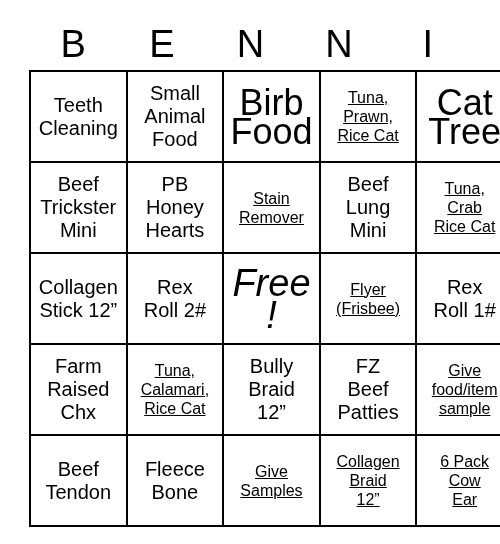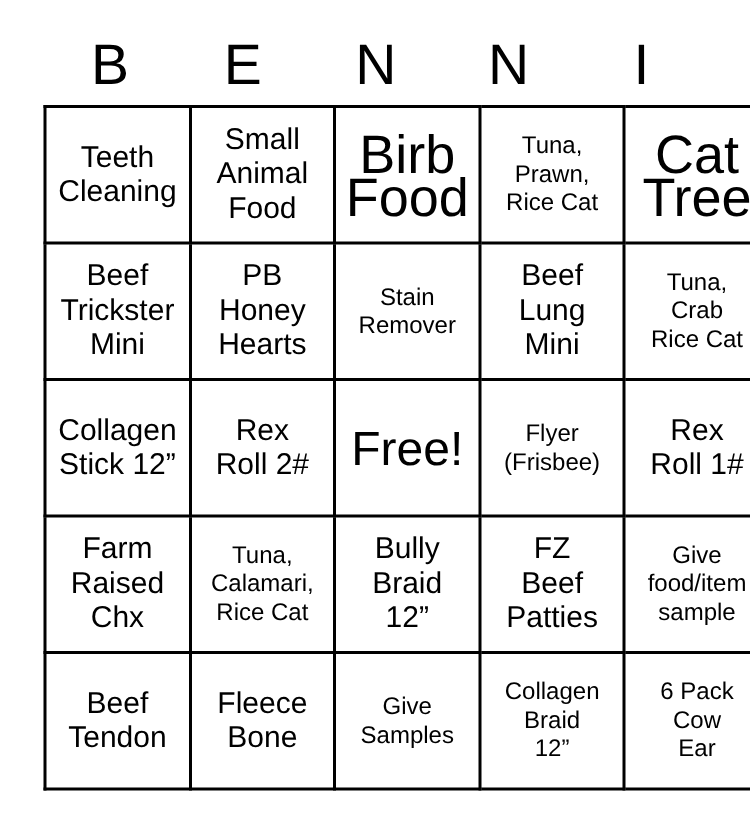--- a/index.html
+++ b/index.html
@@ -51,24 +51,24 @@
     color: #000000;
     background: #ffffff;
     overflow: hidden;
     word-wrap: break-word;
   }
   .cell-text {
     display: block;
     width: 100%;
   }
   
-  td[data-size="xl"] .cell-text { font-size: 32px; line-height: 32px; }
+  td[data-size="xl"] .cell-text { font-size: 38px; line-height: 32px; font-style: italic; }
   td[data-size="lg"] .cell-text { font-size: 36px; line-height: 29px; }
   td[data-size="md"] .cell-text { font-size: 20px; line-height: 23px; }
-  td[data-size="sm"] .cell-text { font-size: 16px; line-height: 19px; }
+  td[data-size="sm"] .cell-text { font-size: 16px; line-height: 19px; text-decoration: underline; }
 </style>
 </head>
 <body>
 
 <div id="bingo-card">
 
   <div id="header-row">
     <div class="header-letter">B</div>
     <div class="header-letter">E</div>
     <div class="header-letter">N</div>

